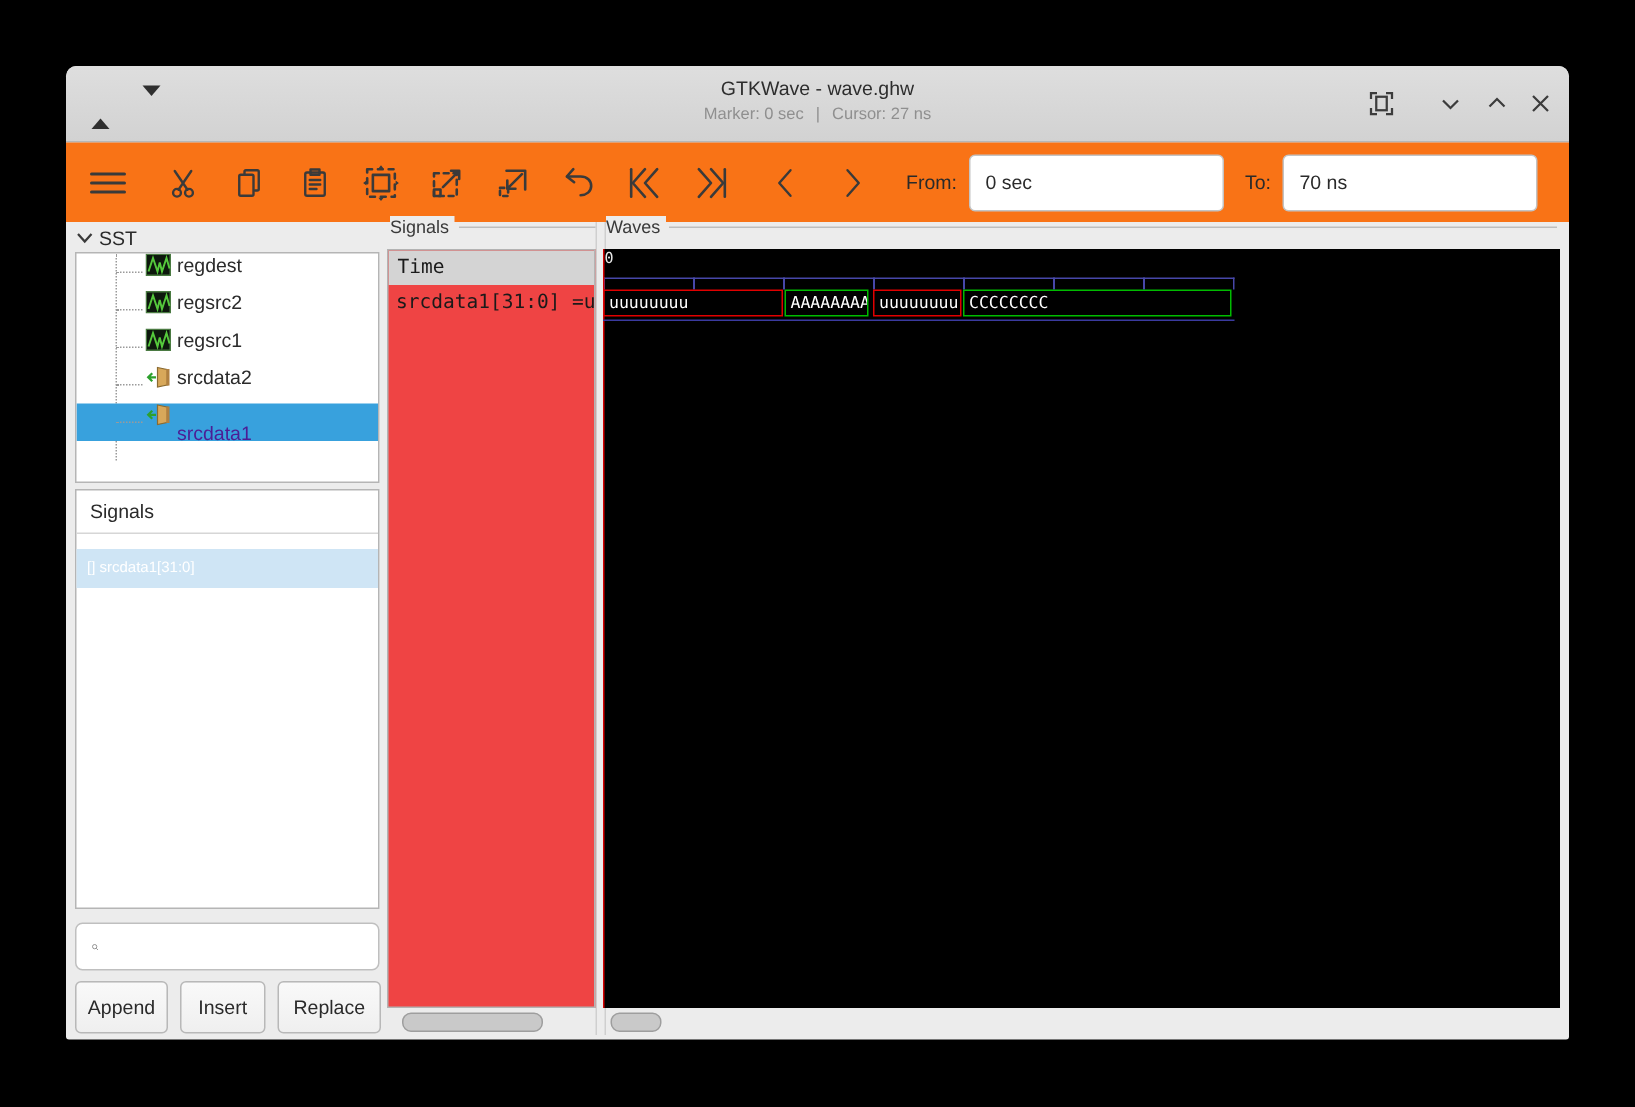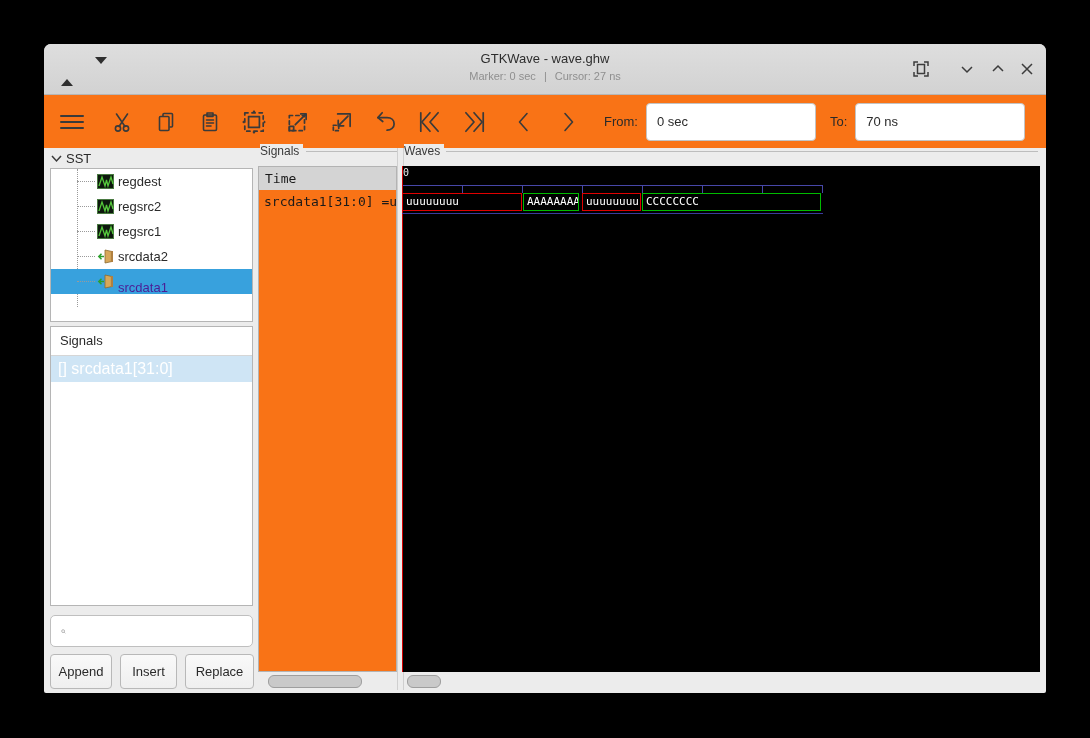--- a/index.html
+++ b/index.html
@@ -32,47 +32,47 @@
   .range-input{width:148px;height:36px;border:1px solid #c3c3c3;border-radius:4px;background:#fff;
                font-size:13px;color:#2a2a2a;padding:0 10px;margin-right:8px;flex:0 0 auto;
                font-family:"Liberation Sans",sans-serif;}
 
   
   .sidebar{position:absolute;left:6px;top:104px;width:203px;height:542px;}
   .sst-header{position:absolute;left:0;top:0;height:20px;display:flex;align-items:center;font-size:13px;color:#2a2a2a;}
   .sst-header svg{stroke:#3a3a3a;fill:none;stroke-width:1.5;margin-right:3px;}
   .tree{position:absolute;left:0;top:20px;width:201px;height:152px;background:#fff;border:1px solid #b5b5b5;overflow:hidden;}
   .vline{position:absolute;left:26px;top:0;height:138px;border-left:1px dotted #9a9a9a;}
-  .trow{position:relative;height:25px;display:flex;align-items:center;cursor:pointer;}
+  .trow{position:relative;height:25px;display:flex;cursor:pointer;}
   .stub{position:absolute;left:26px;top:12px;width:18px;border-top:1px dotted #9a9a9a;}
   .trow .ticon{margin-left:46px;width:17px;height:15px;flex:0 0 auto;}
   .trow .tlabel{margin-left:4px;font-size:13px;color:#2b2b2b;white-space:nowrap;}
   .trow.sel .tlabel{color:#4c1d95;margin-top:12px;}
 
   .sigbox{position:absolute;left:0;top:178px;width:201px;height:278px;background:#fff;border:1px solid #b5b5b5;}
   .sigbox-header{height:28px;line-height:28px;padding-left:9px;font-size:13px;color:#2a2a2a;border-bottom:1px solid #d6d6d6;}
-  .sigrow{height:26px;line-height:26px;padding-left:7px;font-size:16px;color:#fff;cursor:pointer;}
+  .sigrow{height:26px;line-height:26px;padding-left:7px;font-size:10px;color:#fff;cursor:pointer;margin-top:10px;}
 
   .searchbox{position:absolute;left:0;top:467px;width:201px;height:30px;background:#fff;border:1px solid #bfbfbf;
              border-radius:5px;display:flex;align-items:center;}
   .searchbox svg{margin-left:10px;stroke:#757575;fill:none;stroke-width:1.5;}
   .searchbox input{border:none;outline:none;flex:1;height:24px;margin-left:6px;font-size:13px;background:transparent;}
 
   .btnrow{position:absolute;left:0;top:506px;display:flex;gap:8px;}
   .abtn{height:35px;border:1px solid #b8b8b8;border-radius:4px;background:linear-gradient(#f9f9f9,#efefef);
         font-size:13px;color:#2a2a2a;cursor:pointer;font-family:"Liberation Sans",sans-serif;}
   .abtn.w1{width:62px}.abtn.w2{width:57px}.abtn.w3{width:69px}
 
   
   .split{position:absolute;top:104px;height:542px;width:5px;cursor:col-resize;}
 
   
   .frame-label{position:absolute;font-size:12px;color:#3a3a3a;background:#ececec;z-index:2;padding-right:4px;}
   .frame-rule{position:absolute;height:1px;background:#bdbdbd;}
-  .mid-content{position:absolute;left:214px;top:122px;width:139px;height:506px;background:#f97316;
+  .mid-content{position:absolute;left:214px;top:122px;width:139px;height:506px;background:#ef4444;
                border:1px solid #b3b3b3;box-sizing:border-box;overflow:hidden;
                font-family:"DejaVu Sans Mono",monospace;}
   .time-row{height:23px;line-height:23px;background:#d4d4d4;font-size:13px;color:#1a1a1a;padding-left:6px;}
   .sig-val-row{height:23px;line-height:23px;font-size:13px;color:#1a1a1a;padding-left:5px;white-space:nowrap;}
 
   .hscroll{position:absolute;height:18px;top:628px;display:flex;align-items:center;}
   .hthumb{height:11px;background:#c9c9c9;border:1px solid #9e9e9e;border-radius:6px;cursor:pointer;}
 
   
   .canvas{position:absolute;left:358px;top:122px;width:638px;height:506px;background:#000;overflow:hidden;}

